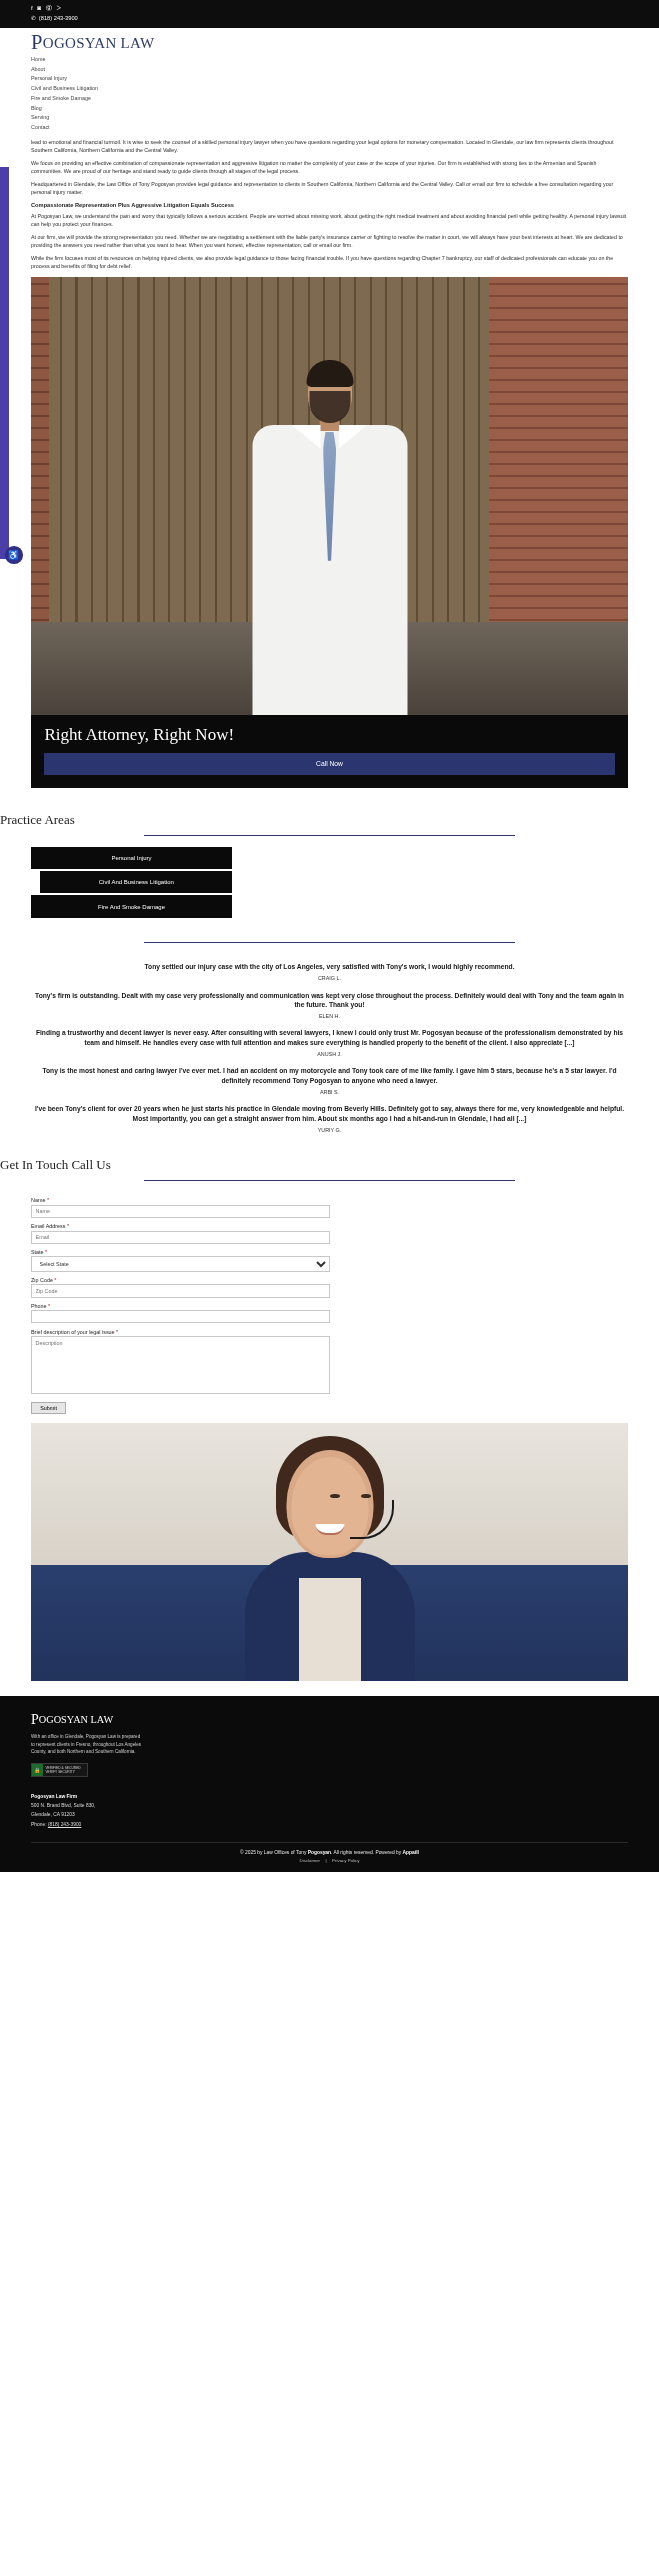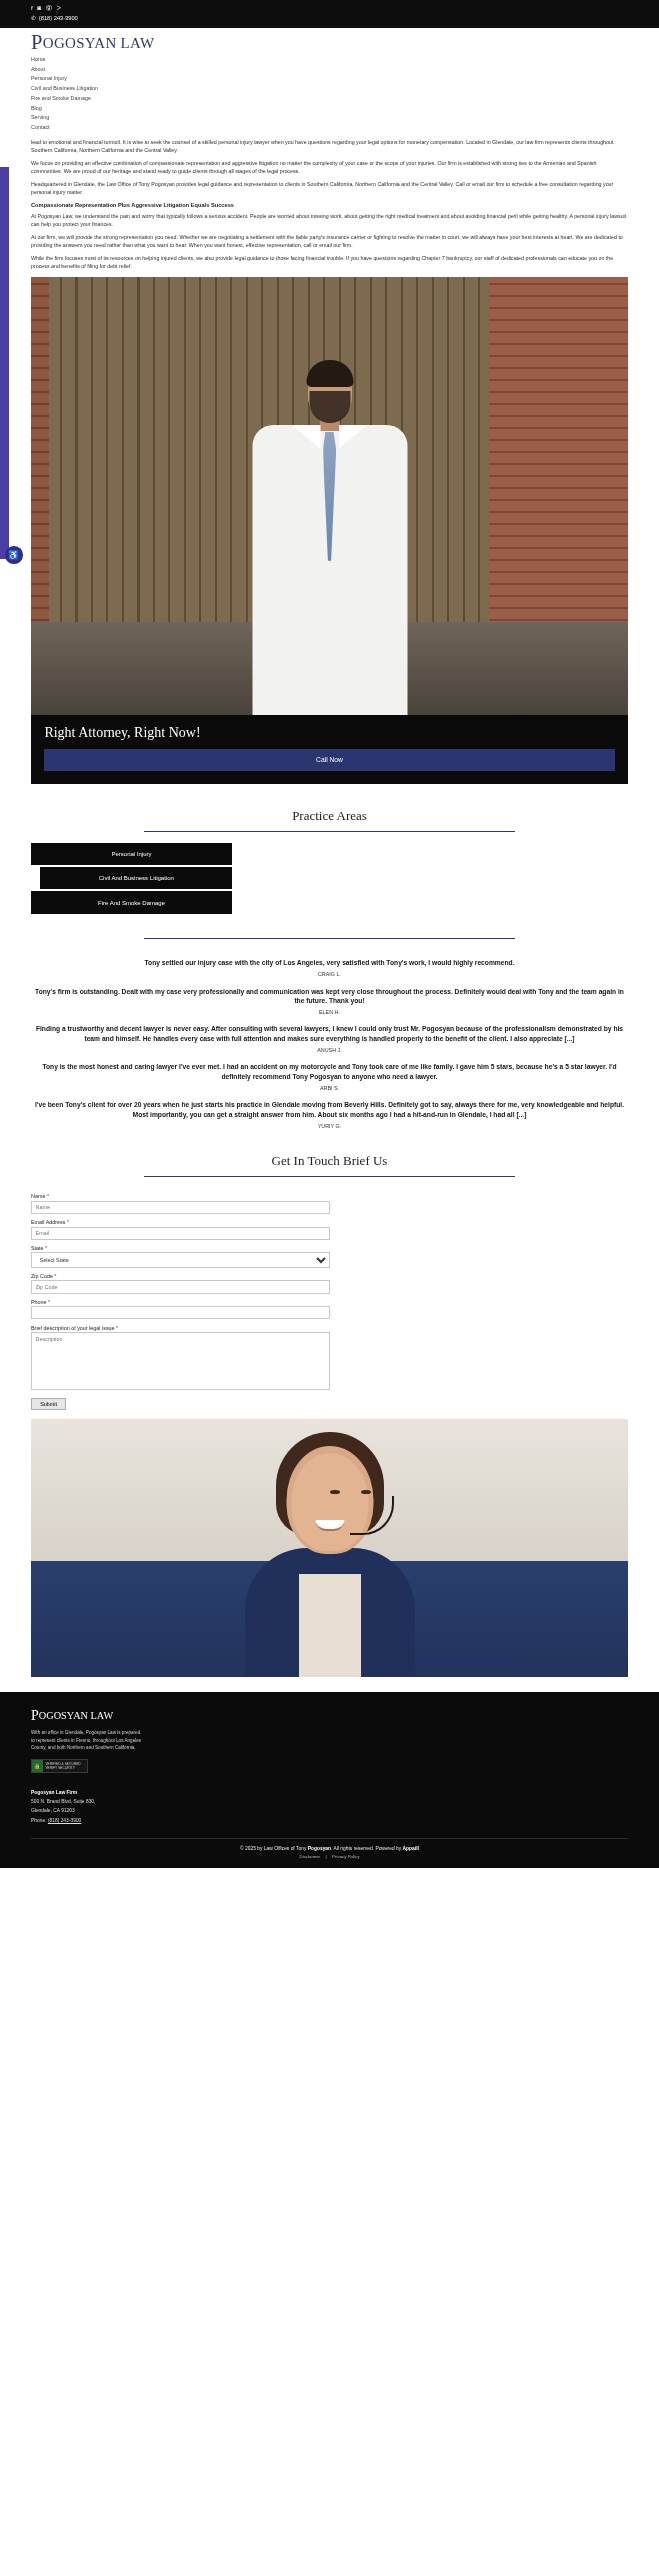--- a/index.html
+++ b/index.html
@@ -222,39 +222,38 @@
   }
   .p-collarL { left: 47px; clip-path: polygon(100% 0, 100% 75%, 0 0); }
   .p-collarR { right: 47px; clip-path: polygon(0 0, 0 75%, 100% 0); }
   .hero-caption {
     background: #0a0a0a;
     padding: 10.3px 13.4px 13.4px 13.4px;
   }
   .hero-caption h2 {
     margin: 0 0 8.2px 0;
     color: #ffffff;
-    font-size: 14px;
+    font-size: 17px;
     font-weight: 400;
     font-family: "Liberation Serif", serif;
   }
   .call-btn {
     display: block;
     width: 100%;
     background: #2b3570;
     color: #ffffff;
     border: none;
     padding: 7.2px 0;
     font-size: 6.7px;
     font-family: "Liberation Sans", sans-serif;
     cursor: pointer;
   }
 
   
   .section-head {
-    text-align: center;
     margin: 24px 0 7.2px 0;
   }
   .section-head .title {
     font-family: "Liberation Serif", serif;
     font-size: 13px;
     color: #1d1d1d;
     font-weight: 400;
   }
   .rule {
     width: 371px;
@@ -556,21 +555,21 @@
   <div class="t-author">ANUSH J.</div>
 
   <div class="t-quote">Tony is the most honest and caring lawyer I've ever met. I had an accident on my motorcycle and Tony took care of me like family. I gave him 5 stars, because he's a 5 star lawyer. I'd definitely recommend Tony Pogosyan to anyone who need a lawyer.</div>
   <div class="t-author">ARBI S.</div>
 
   <div class="t-quote">I've been Tony's client for over 20 years when he just starts his practice in Glendale moving from Beverly Hills. Definitely got to say, always there for me, very knowledgeable and helpful. Most importantly, you can get a straight answer from him. About six months ago I had a hit-and-run in Glendale, I had all [...]</div>
   <div class="t-author">YURIY G.</div>
 </div>
 
 <div class="section-head">
-  <div class="title">Get In Touch Brief Us</div>
+  <div class="title">Get In Touch Call Us</div>
   <div class="rule"></div>
 </div>
 <div class="form-wrap">
 
   <div class="form-label">
     <span>Name</span><span class="req"> *</span>
   </div>
   <input type="text" placeholder="Name" style="">
 
   <div class="form-label">

